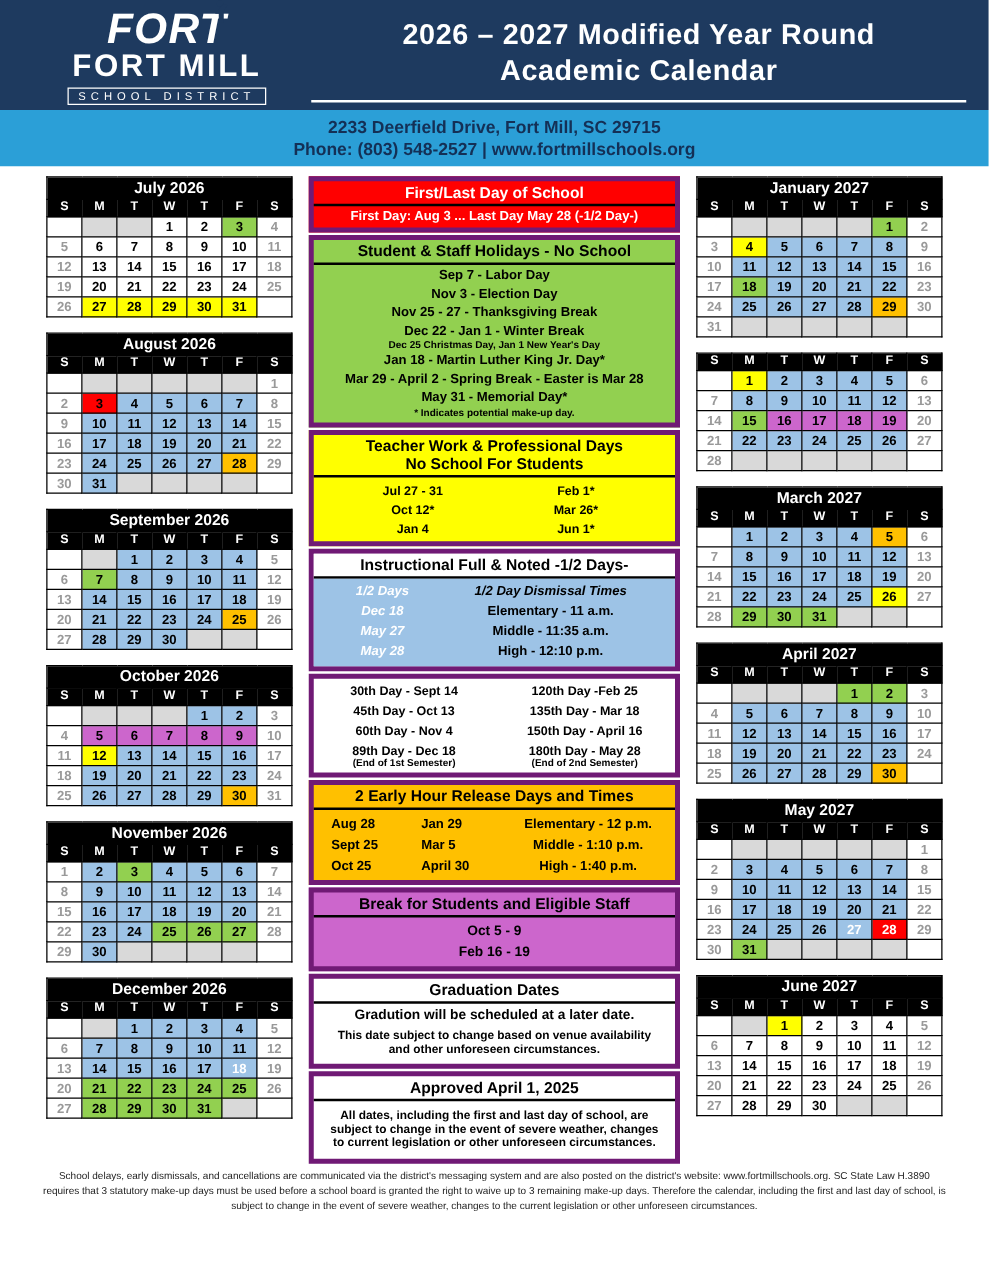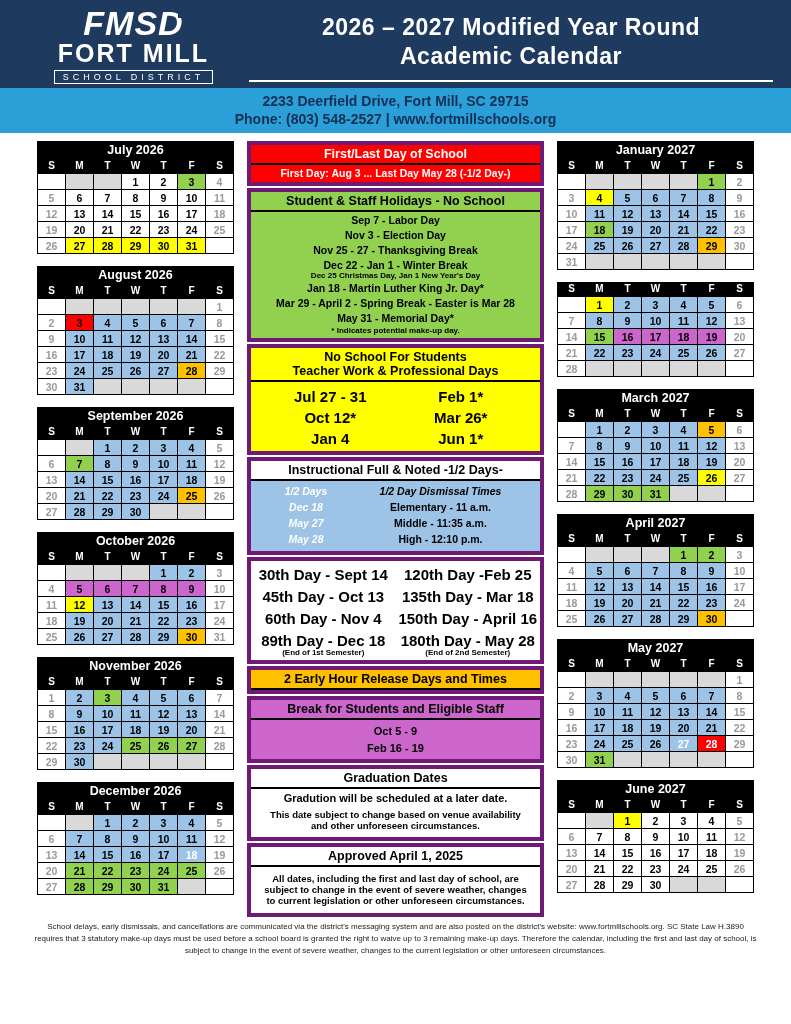--- a/index.html
+++ b/index.html
@@ -34,21 +34,21 @@
   .red-box { background:#ff0000; color:#fff; }
   .red-box .box-title { border-bottom-color:#000; }
   .red-box .detail { font-size:10.5px; font-weight:bold; text-align:center; padding:2px 0 3px 0; }
   
   .green-box { background:#92d050; }
   .h-item { font-size:10.5px; font-weight:bold; text-align:center; padding:2px 0 1px 0; }
   .h-sub { font-size:8px; font-weight:bold; text-align:center; margin-top:-1px; }
   
   .yellow-box { background:#ffff00; }
   .two-col { display:grid; grid-template-columns:1fr 1fr; padding:2px 14px 0 14px; }
-  .two-col div { font-size:15px; font-weight:bold; text-align:center; padding:2px 0; }
+  .two-col div { font-size:10px; font-weight:bold; text-align:center; padding:2px 0; }
   
   .inst-box .box-title { background:#fff; }
   .inst-body { background:#9dc3e6; padding:2px 10px 4px 10px; }
   .inst-row { display:grid; grid-template-columns:90px 1fr; }
   .inst-left { color:#fff; font-weight:bold; font-style:italic; font-size:10.5px; text-align:center; padding:2px 0; }
   .inst-right { font-weight:bold; font-size:10.5px; text-align:center; padding:2px 0; }
   .inst-row.hdr .inst-right { font-style:italic; }
   
   .eot-col div { padding:2.5px 0; }
   .eot-note { font-size:8px; font-weight:bold; text-align:center; margin-top:-3px; padding-bottom:3px; }
@@ -68,21 +68,21 @@
   .appr-body { font-size:9.5px; font-weight:bold; text-align:center; padding:6px 10px 7px 10px; }
   
   .footer { font-size:8px; color:#222; text-align:center; width:724px; margin:2px auto 0 auto; line-height:1.45; }
 </style>
 </head>
 <body>
 
 <div class="header">
   <div class="logo">
     <div class="logo-fmsd">
-      <span>FMSD</span>
+      <span>FORT</span>
       <svg width="16" height="20" viewBox="0 0 16 20">
         <circle cx="9" cy="4" r="2.6" fill="#1e3a5f"></circle>
         <path d="M9 7 L5 12 L8 12 L8 19 L12 19 L12 10 L15 5 L12 4 Z" fill="#1e3a5f"></path>
       </svg>
     </div>
     <div class="logo-fortmill">FORT MILL</div>
     <div class="logo-district">SCHOOL DISTRICT</div>
   </div>
   <div class="title-area">
     <div class="title-line">2026 – 2027 Modified Year Round</div>
@@ -489,22 +489,22 @@
           <div class="h-sub">Dec 25 Christmas Day, Jan 1 New Year's Day</div>
           <div class="h-item">Jan 18 - Martin Luther King Jr. Day*</div>
           <div class="h-item">Mar 29 - April 2 - Spring Break - Easter is Mar 28</div>
           <div class="h-item">May 31 - Memorial Day*</div>
         </div>
       <div class="note">* Indicates potential make-up day.</div>
     </section>
 
     <section class="box yellow-box">
       <div class="box-title">
+        <div>Teacher Work &amp; Professional Days</div>
         <div>No School For Students</div>
-        <div>Teacher Work &amp; Professional Days</div>
       </div>
       <div class="two-col">
         <div id="teacher-left">
             <div>Jul 27 - 31</div>
             <div>Oct 12*</div>
             <div>Jan 4</div>
           </div>
         <div id="teacher-right">
             <div>Feb 1*</div>
             <div>Mar 26*</div>
@@ -553,20 +553,37 @@
               <div>150th Day - April 16</div>
               <div>180th Day - May 28</div>
             </div>
           <div class="eot-note">(End of 2nd Semester)</div>
         </div>
       </div>
     </section>
 
     <section class="box orange-box">
       <div class="box-title">2 Early Hour Release Days and Times</div>
+      <div id="er-body" style="padding:2px 0 3px 0;">
+          <div class="er-row">
+            <div>Aug 28</div>
+            <div>Jan 29</div>
+            <div>Elementary - 12 p.m.</div>
+          </div>
+          <div class="er-row">
+            <div>Sept 25</div>
+            <div>Mar 5</div>
+            <div>Middle - 1:10 p.m.</div>
+          </div>
+          <div class="er-row">
+            <div>Oct 25</div>
+            <div>April 30</div>
+            <div>High - 1:40 p.m.</div>
+          </div>
+        </div>
     </section>
 
     <section class="box magenta-box">
       <div class="box-title">Break for Students and Eligible Staff</div>
       <div id="brk-body" class="pad">
           <div class="brk-line">Oct 5 - 9</div>
           <div class="brk-line">Feb 16 - 19</div>
         </div>
     </section>
 

